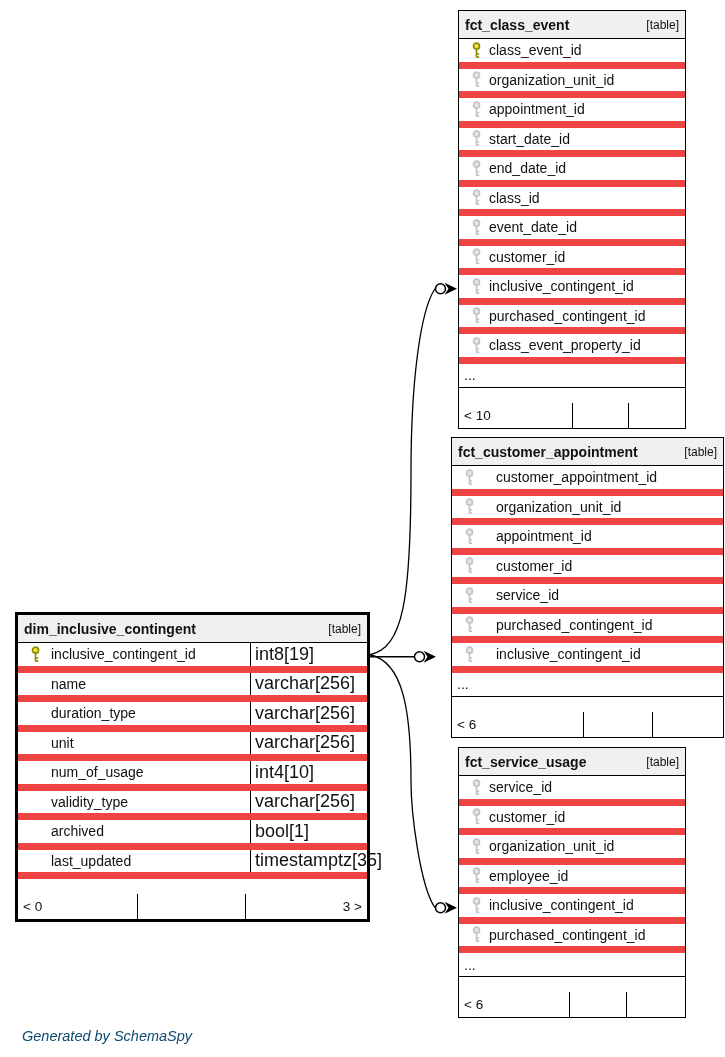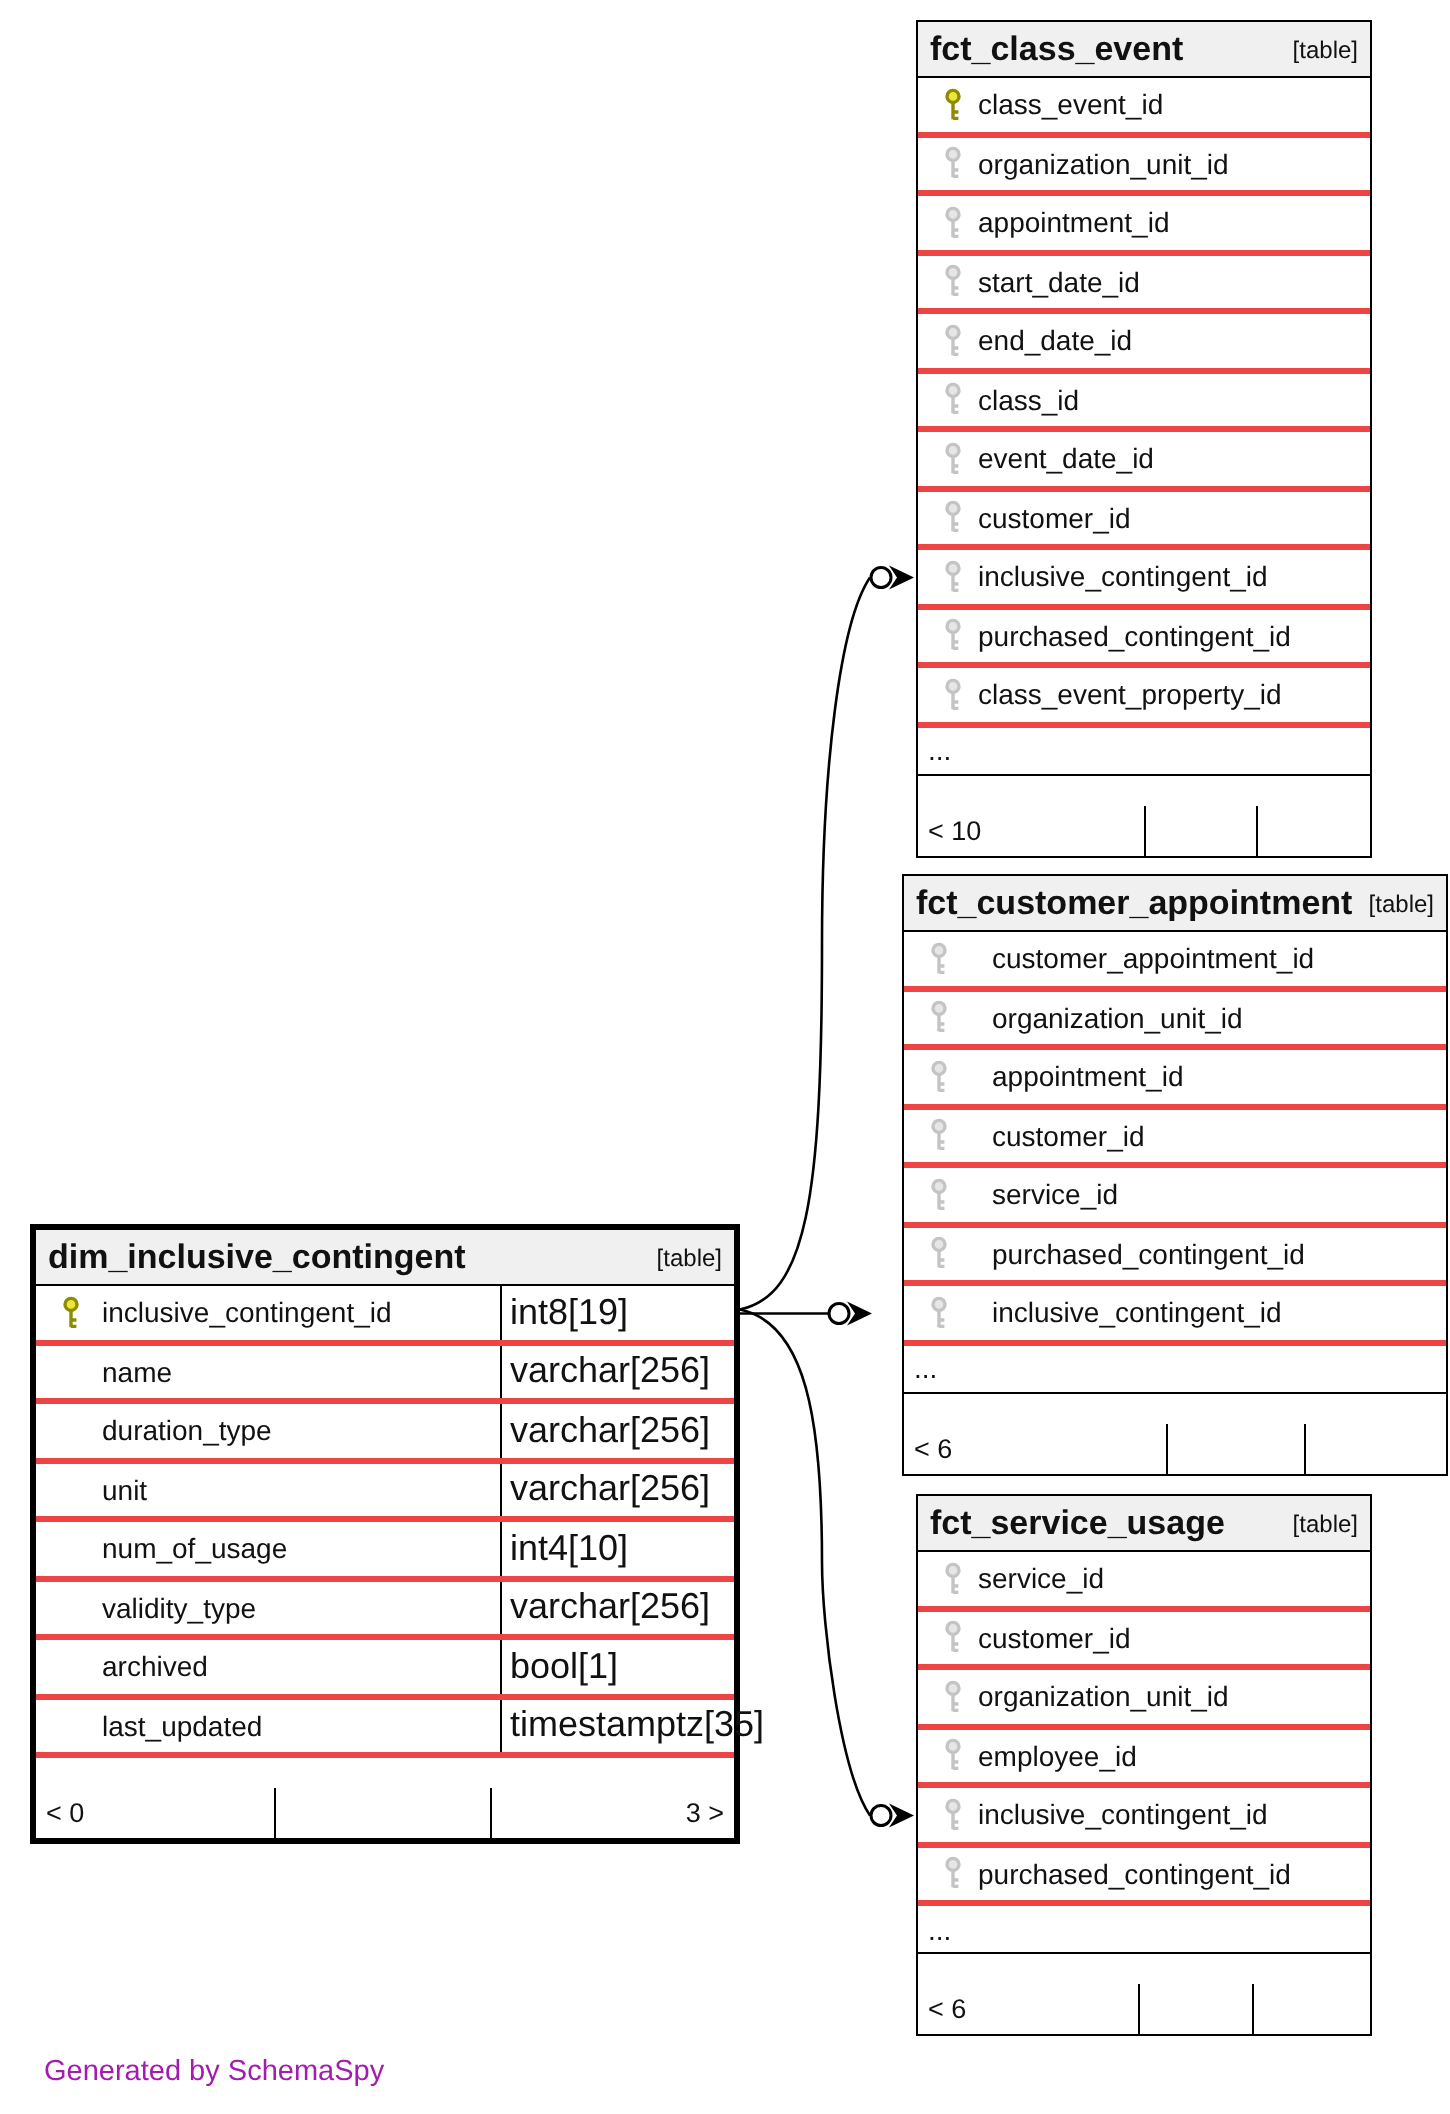--- a/index.html
+++ b/index.html
@@ -5,38 +5,38 @@
   html,body{margin:0;padding:0;background:#ffffff;}
   body{width:725px;height:1057px;position:relative;overflow:hidden;
        font-family:"Liberation Sans","DejaVu Sans",sans-serif;color:#111;}
   #canvas{position:absolute;left:0;top:0;width:725px;height:1057px;}
   #edges{position:absolute;left:0;top:0;z-index:1;pointer-events:none;}
   .tbl{position:absolute;background:#fff;border:1.6px solid #000;box-sizing:border-box;z-index:2;}
   .tbl.focus{border-width:3px;}
   .tbl-header{height:28px;background:#f0f0f0;display:flex;align-items:center;
               justify-content:space-between;padding:0 6px;border-bottom:1.3px solid #000;
               box-sizing:border-box;}
-  .tbl-name{font-weight:bold;font-size:17px;white-space:nowrap;}
+  .tbl-name{font-weight:bold;font-size:14px;white-space:nowrap;}
   .tbl-badge{font-size:12px;font-weight:normal;white-space:nowrap;}
-  .row{height:29.5px;display:flex;border-bottom:3px solid #ef4444;
+  .row{height:29.5px;display:flex;border-bottom:7px solid #ef4444;
        box-sizing:border-box;font-size:14px;}
   .name-cell{display:flex;align-items:center;height:100%;flex:1 1 auto;min-width:0;}
   .name-cell.fixed{flex:0 0 auto;}
   .type-cell{display:flex;align-items:center;height:100%;flex:1 1 auto;
              border-left:1px solid #000;padding-left:4px;font-size:18px;}
   .key-slot{flex:0 0 auto;display:flex;align-items:center;padding-left:12px;box-sizing:border-box;}
   .col-name{white-space:nowrap;overflow:hidden;}
   .ellipsis-row{height:24px;display:flex;align-items:center;padding-left:5px;
                 border-bottom:1px solid #000;box-sizing:border-box;font-size:14px;}
   .ftr{display:flex;height:25px;box-sizing:border-box;font-size:13.5px;margin-top:15px;}
   .ftr-cell{display:flex;align-items:center;padding:0 5px;box-sizing:border-box;
             border-right:1px solid #000;}
   .ftr-cell:last-child{border-right:none;}
   .ftr-cell.right{justify-content:flex-end;}
-  #generated-note{position:absolute;left:22px;top:1028px;font-size:14.5px;color:#a21caf;z-index:2;}
+  #generated-note{position:absolute;left:22px;top:1028px;font-size:14.5px;color:#0c4a6e;z-index:2;font-style:italic;}
 </style>
 </head>
 <body>
 
 <div id="canvas">
   <svg id="edges" width="725" height="1057" viewBox="0 0 725 1057">
       <path d="M 370 654.75 C 403 647.75, 411 599.75, 411 471.75 C 411 383.75, 420 310.75, 435 288.75" fill="none" stroke="#000000" stroke-width="1.3"></path>
       <circle cx="440.5" cy="288.75" r="5" fill="#ffffff" stroke="#000000" stroke-width="1.5"></circle>
       <polygon points="457,288.75 444.5,282.75 448.5,288.75 444.5,294.75" fill="#000000"></polygon>
       <path d="M 370 656.75 L 414 656.75" fill="none" stroke="#000000" stroke-width="1.3"></path>

